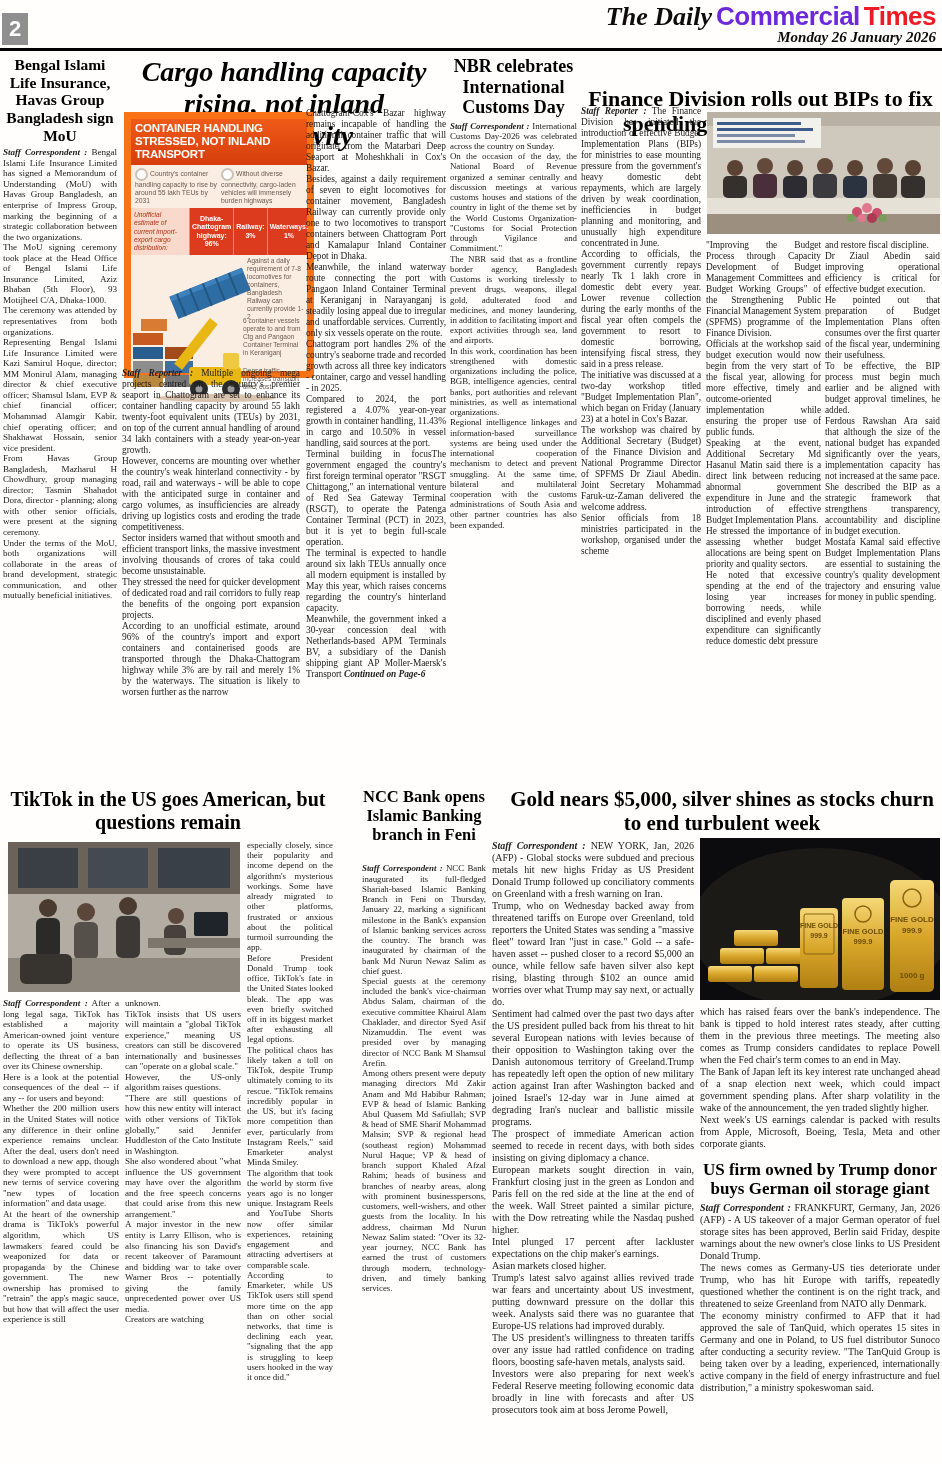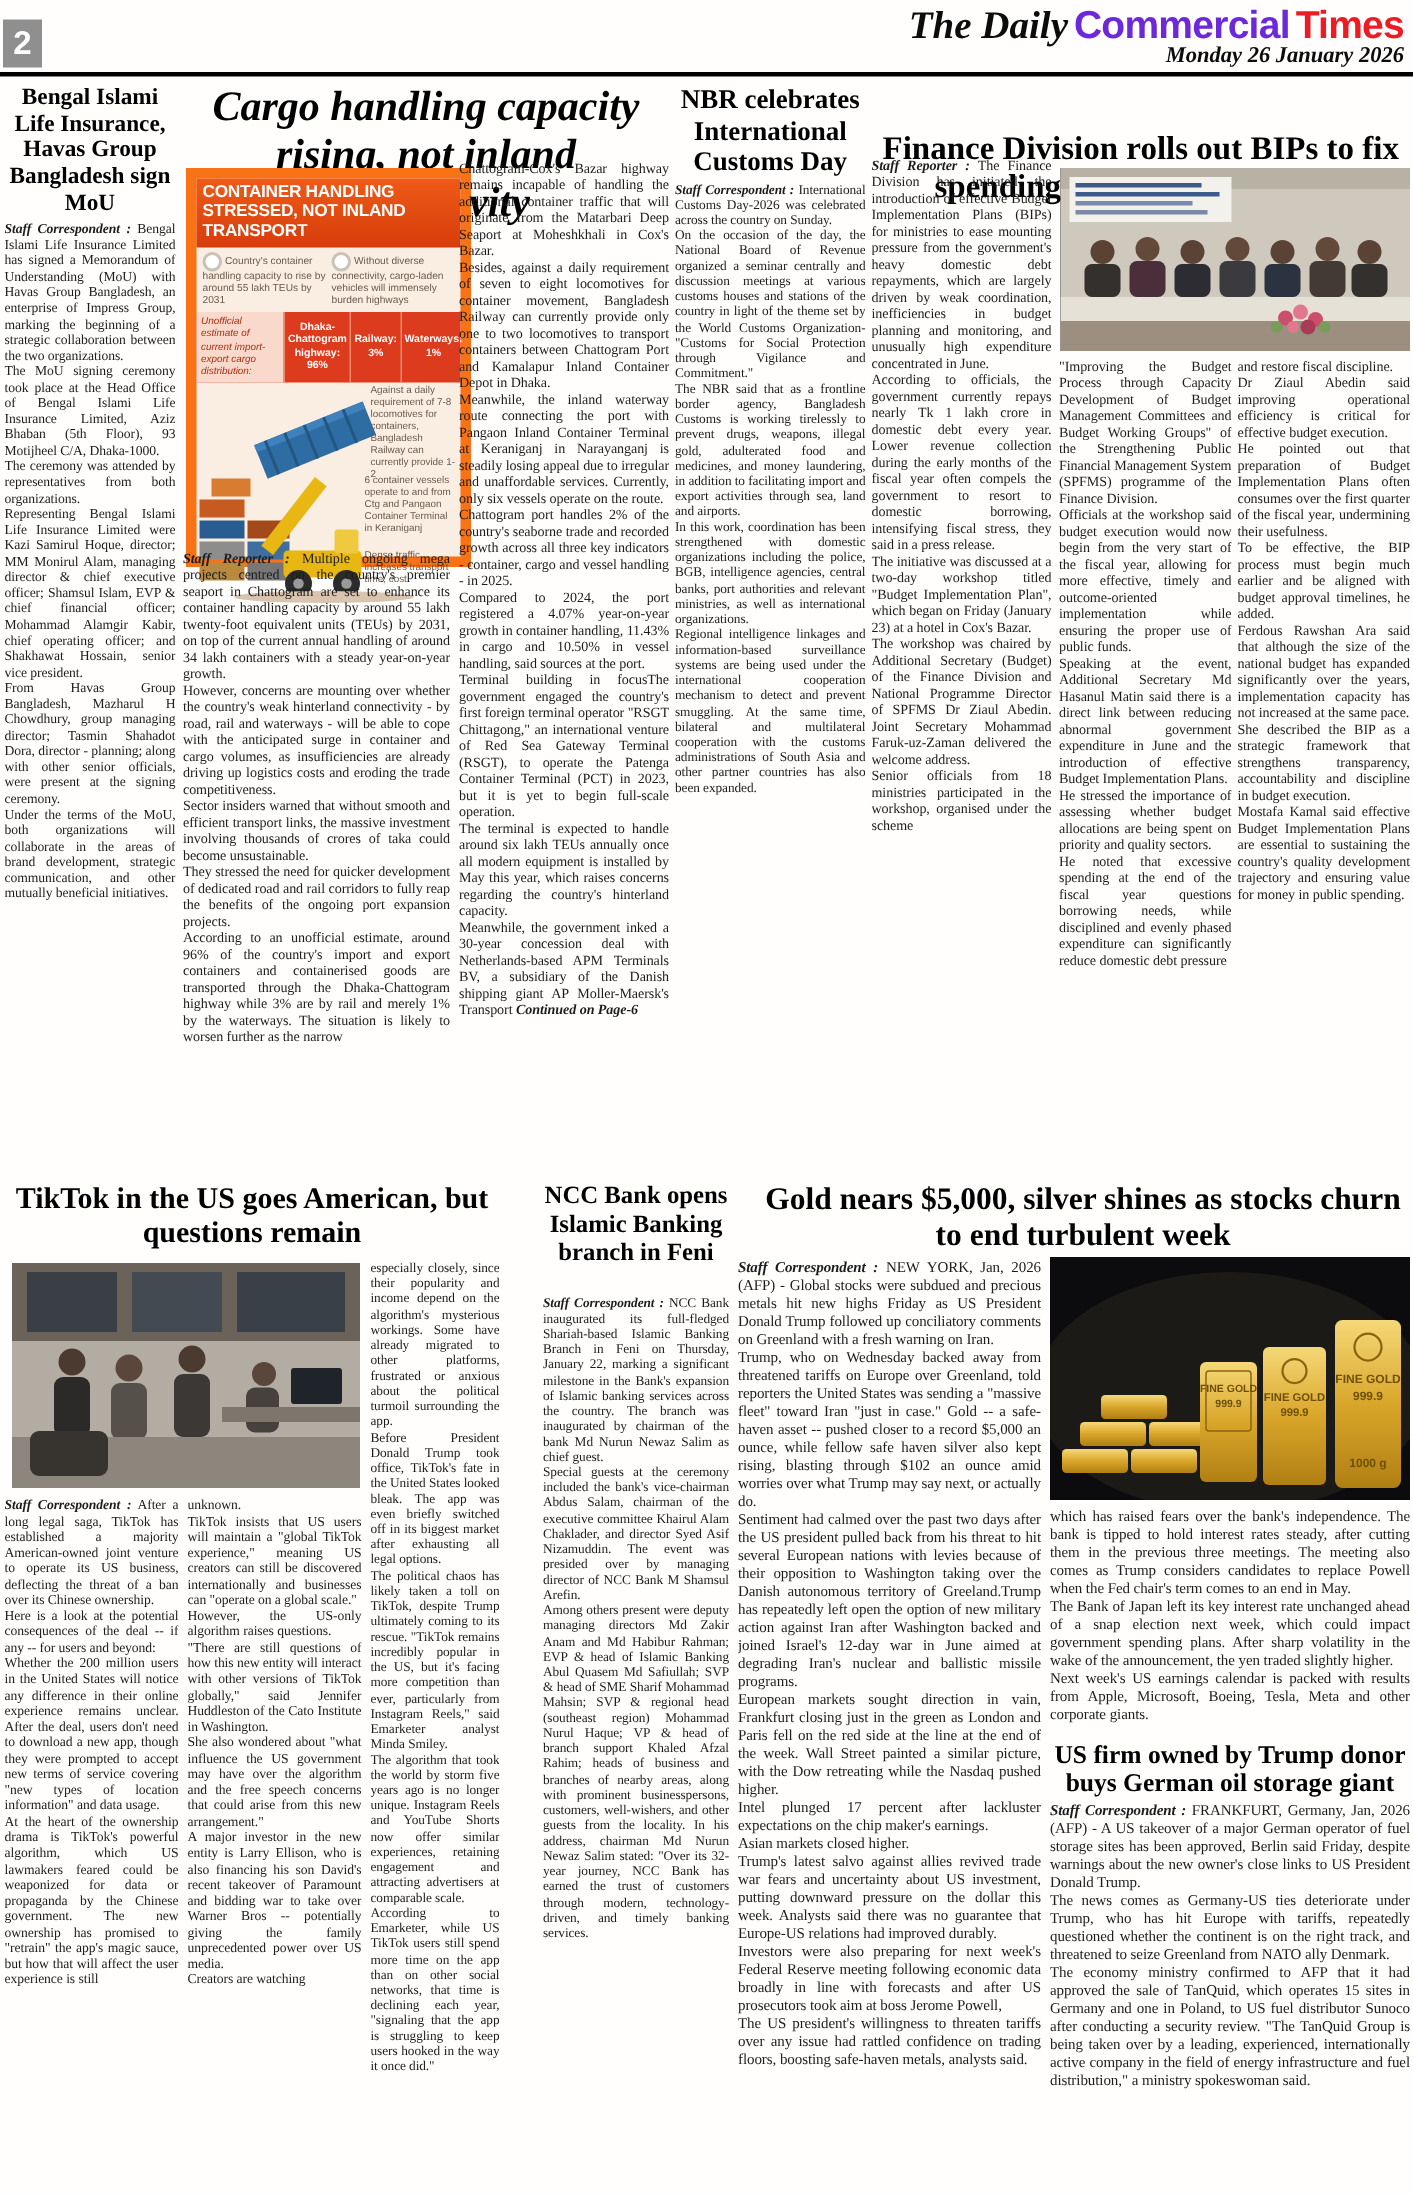--- a/index.html
+++ b/index.html
@@ -216,21 +216,21 @@
           <p class="para">Senior officials from 18 ministries participated in the workshop, organised under the scheme</p>
         </div>
     </div>
 
     <div class="abs body" style="left:125px;top:184px;width:115px;height:542px;">
       <div>
           <p class="para">"Improving the Budget Process through Capacity Development of Budget Management Committees and Budget Working Groups" of the Strengthening Public Financial Management System (SPFMS) programme of the Finance Division.</p>
           <p class="para">Officials at the workshop said budget execution would now begin from the very start of the fiscal year, allowing for more effective, timely and outcome-oriented implementation while ensuring the proper use of public funds.</p>
           <p class="para">Speaking at the event, Additional Secretary Md Hasanul Matin said there is a direct link between reducing abnormal government expenditure in June and the introduction of effective Budget Implementation Plans.</p>
           <p class="para">He stressed the importance of assessing whether budget allocations are being spent on priority and quality sectors.</p>
-          <p class="para">He noted that excessive spending at the end of the fiscal year questions borrowing needs, while disciplined and evenly phased expenditure can significantly reduce domestic debt pressure</p>
+          <p class="para">He noted that excessive spending at the end of the losing year increases borrowing needs, while disciplined and evenly phased expenditure can significantly reduce domestic debt pressure</p>
         </div>
     </div>
 
     <div class="abs body" style="left:244px;top:184px;width:115px;height:542px;">
       <div>
           <p class="para">and restore fiscal discipline.</p>
           <p class="para">Dr Ziaul Abedin said improving operational efficiency is critical for effective budget execution.</p>
           <p class="para">He pointed out that preparation of Budget Implementation Plans often consumes over the first quarter of the fiscal year, undermining their usefulness.</p>
           <p class="para">To be effective, the BIP process must begin much earlier and be aligned with budget approval timelines, he added.</p>
           <p class="para">Ferdous Rawshan Ara said that although the size of the national budget has expanded significantly over the years, implementation capacity has not increased at the same pace.</p>
@@ -352,26 +352,27 @@
           <text x="212" y="140" text-anchor="middle" font-family="Liberation Sans, sans-serif" font-size="8" font-weight="bold" fill="#6e4f08">1000 g</text>
         </g>
       </svg>
     </div>
 
     <div class="abs body wide" style="left:0;top:52px;width:202px;height:624px;">
       <p class="para"><span class="byline">Staff Correspondent :</span> <span>NEW YORK, Jan, 2026 (AFP) - Global stocks were subdued and precious metals hit new highs Friday as US President Donald Trump followed up conciliatory comments on Greenland with a fresh warning on Iran.</span></p>
       <div>
           <p class="para">Trump, who on Wednesday backed away from threatened tariffs on Europe over Greenland, told reporters the United States was sending a "massive fleet" toward Iran "just in case." Gold -- a safe-haven asset -- pushed closer to a record $5,000 an ounce, while fellow safe haven silver also kept rising, blasting through $102 an ounce amid worries over what Trump may say next, or actually do.</p>
           <p class="para">Sentiment had calmed over the past two days after the US president pulled back from his threat to hit several European nations with levies because of their opposition to Washington taking over the Danish autonomous territory of Greeland.Trump has repeatedly left open the option of new military action against Iran after Washington backed and joined Israel's 12-day war in June aimed at degrading Iran's nuclear and ballistic missile programs.</p>
+          <p class="para">The prospect of immediate American action seemed to recede in recent days, with both sides insisting on giving diplomacy a chance.</p>
           <p class="para">European markets sought direction in vain, Frankfurt closing just in the green as London and Paris fell on the red side at the line at the end of the week. Wall Street painted a similar picture, with the Dow retreating while the Nasdaq pushed higher.</p>
           <p class="para">Intel plunged 17 percent after lackluster expectations on the chip maker's earnings.</p>
           <p class="para">Asian markets closed higher.</p>
           <p class="para">Trump's latest salvo against allies revived trade war fears and uncertainty about US investment, putting downward pressure on the dollar this week. Analysts said there was no guarantee that Europe-US relations had improved durably.</p>
+          <p class="para">The US president's willingness to threaten tariffs over any issue had rattled confidence on trading floors, boosting safe-haven metals, analysts said.</p>
           <p class="para">Investors were also preparing for next week's Federal Reserve meeting following economic data broadly in line with forecasts and after US prosecutors took aim at boss Jerome Powell,</p>
-          <p class="para">The US president's willingness to threaten tariffs over any issue had rattled confidence on trading floors, boosting safe-haven metals, analysts said.</p>
         </div>
     </div>
 
     <div class="abs body wide" style="left:208px;top:218px;width:240px;height:152px;">
       <div>
           <p class="para">which has raised fears over the bank's independence. The bank is tipped to hold interest rates steady, after cutting them in the previous three meetings. The meeting also comes as Trump considers candidates to replace Powell when the Fed chair's term comes to an end in May.</p>
           <p class="para">The Bank of Japan left its key interest rate unchanged ahead of a snap election next week, which could impact government spending plans. After sharp volatility in the wake of the announcement, the yen traded slightly higher.</p>
           <p class="para">Next week's US earnings calendar is packed with results from Apple, Microsoft, Boeing, Tesla, Meta and other corporate giants.</p>
         </div>
     </div>

